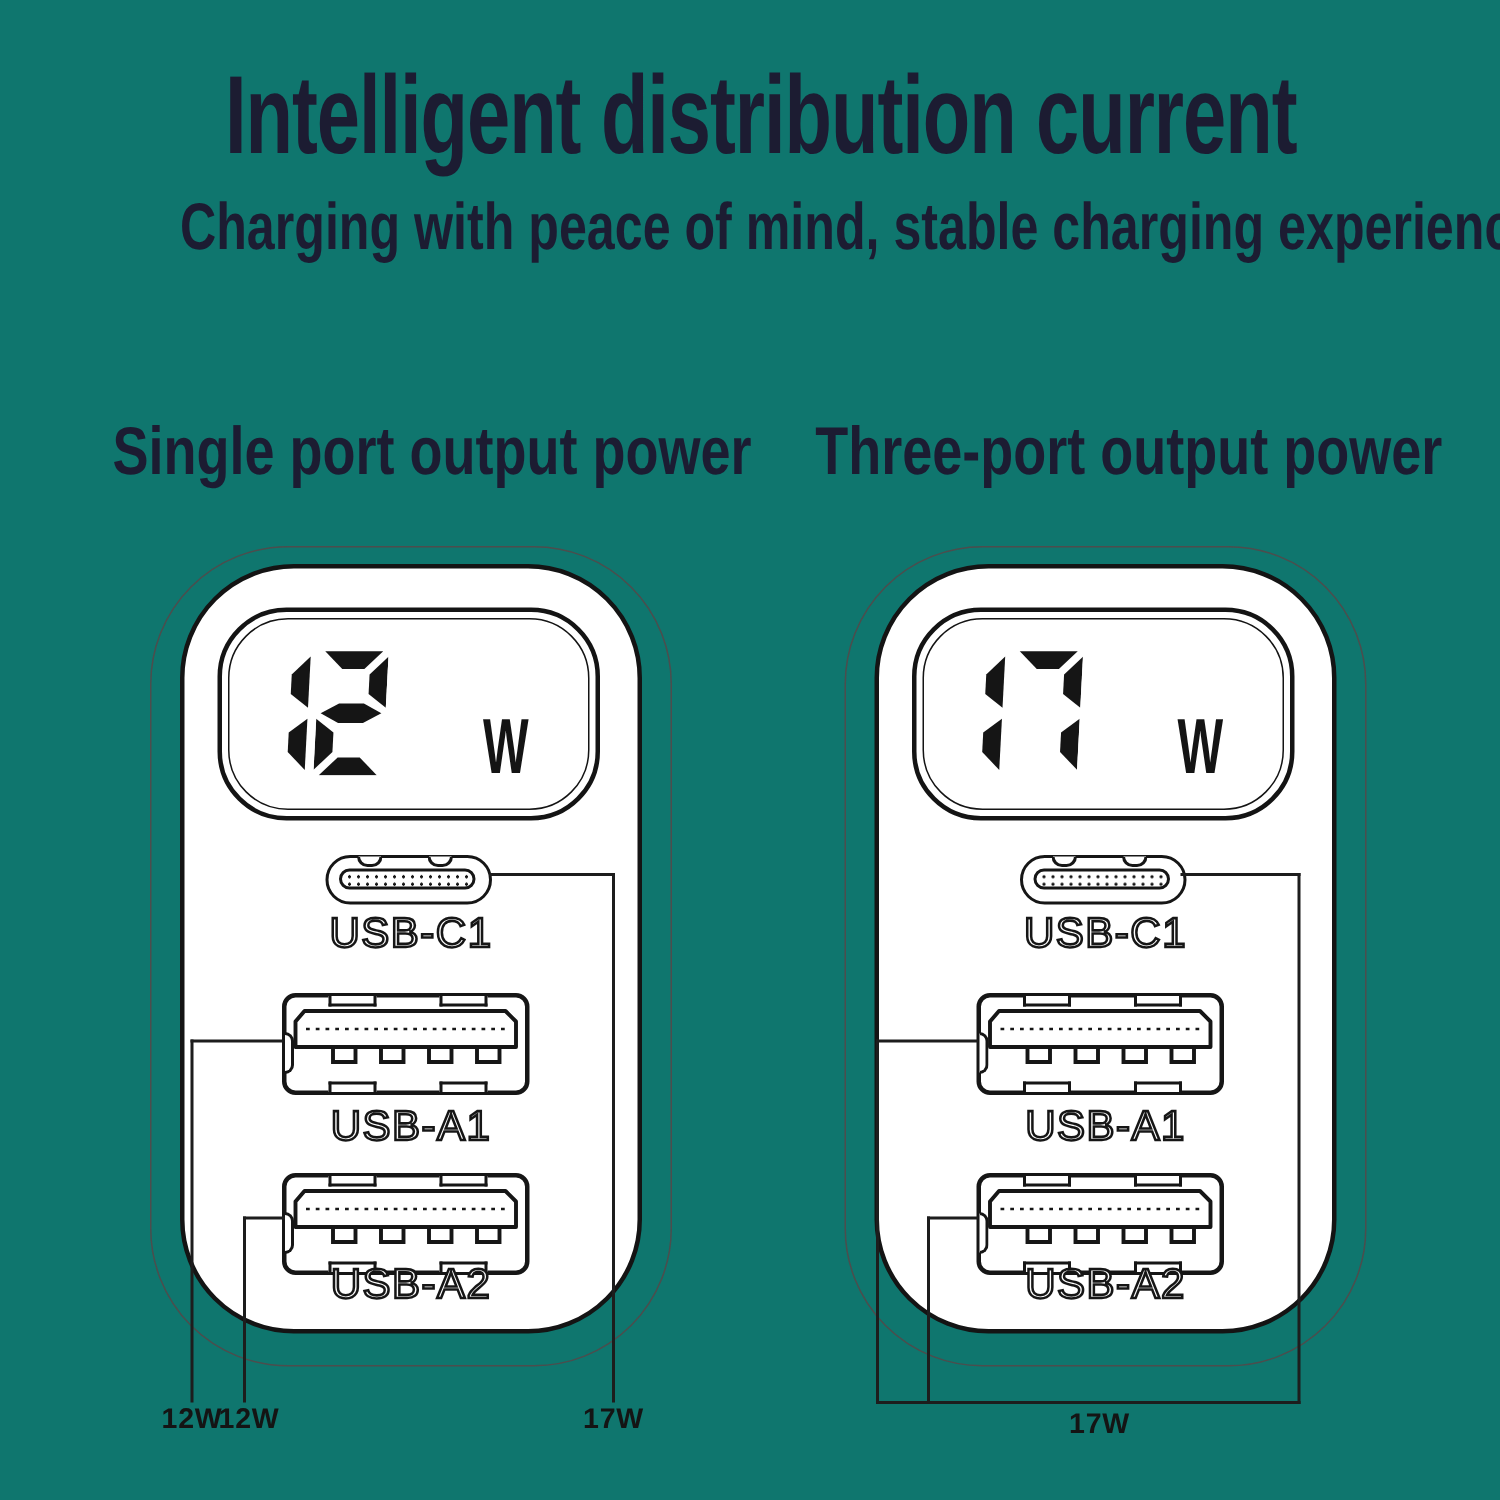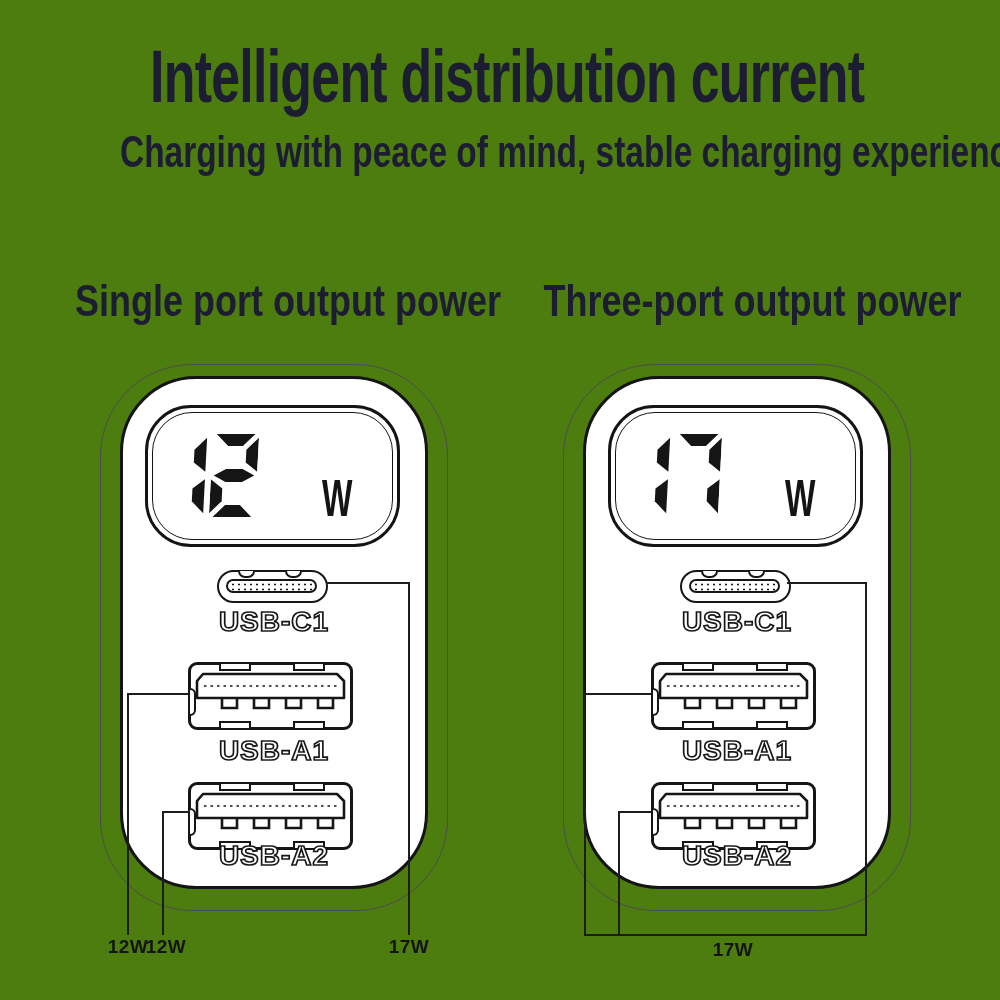--- a/index.html
+++ b/index.html
@@ -1,16 +1,16 @@
 <!DOCTYPE html>
 <html><head>
 <meta charset="utf-8">
 <style>
   html,body{margin:0;padding:0;background:#fff;font-family:"Liberation Sans",sans-serif;}
-  .canvas{position:relative;width:1000px;height:1000px;background:#4d7c0f;overflow:hidden;}
+  .canvas{position:relative;width:1000px;height:1000px;background:#0f766e;overflow:hidden;}
 
   
   .title{position:absolute;left:0;top:40px;width:1000px;text-align:center;
     font-size:74px;font-weight:bold;letter-spacing:-1px;color:#1c1c32;
     transform:scaleX(0.70);white-space:nowrap;line-height:1;}
   .subtitle{position:absolute;left:0;top:130px;width:1000px;text-align:center;
     font-size:44px;font-weight:bold;color:#1c1c32;transform:scaleX(0.76);
     white-space:nowrap;line-height:1;}
   .heading{position:absolute;top:278px;text-align:center;font-size:45px;font-weight:bold;
     color:#1c1c32;transform:scaleX(0.80);white-space:nowrap;line-height:1;}
@@ -50,21 +50,21 @@
   .a1{top:298px;}.a2{top:418px;}
   .usba-tab{position:absolute;width:32px;height:7px;border:2px solid #161616;box-sizing:border-box;background:#fff;}
   .tab-t{top:-1px;border-top:none;}
   .tab-b{bottom:-1px;border-bottom:none;}
   .tl{left:28px;}.tr{left:102px;}
   .usba-wallnotch{position:absolute;left:-1px;top:23px;width:6px;height:28px;
     border:2px solid #161616;border-left:none;border-radius:0 7px 7px 0;box-sizing:border-box;background:#fff;}
   .usba svg{position:absolute;left:3px;top:6px;}
 
   
-  .port-label{position:absolute;left:0;width:348px;text-align:center;font-size:28px;font-weight:bold;
+  .port-label{position:absolute;left:0;width:348px;text-align:center;font-size:28px;font-weight:normal;
     letter-spacing:1px;color:#ffffff;-webkit-text-stroke:1.7px #161616;line-height:1;}
   .pl-c{top:244px;}.pl-a1{top:373px;}.pl-a2{top:478px;}
 
   
   .ln{position:absolute;background:#1d1d1d;}
   .pw{position:absolute;width:70px;text-align:center;font-size:19px;font-weight:bold;
     color:#141414;letter-spacing:0.5px;line-height:1;}
 </style>
 </head>
 <body>

